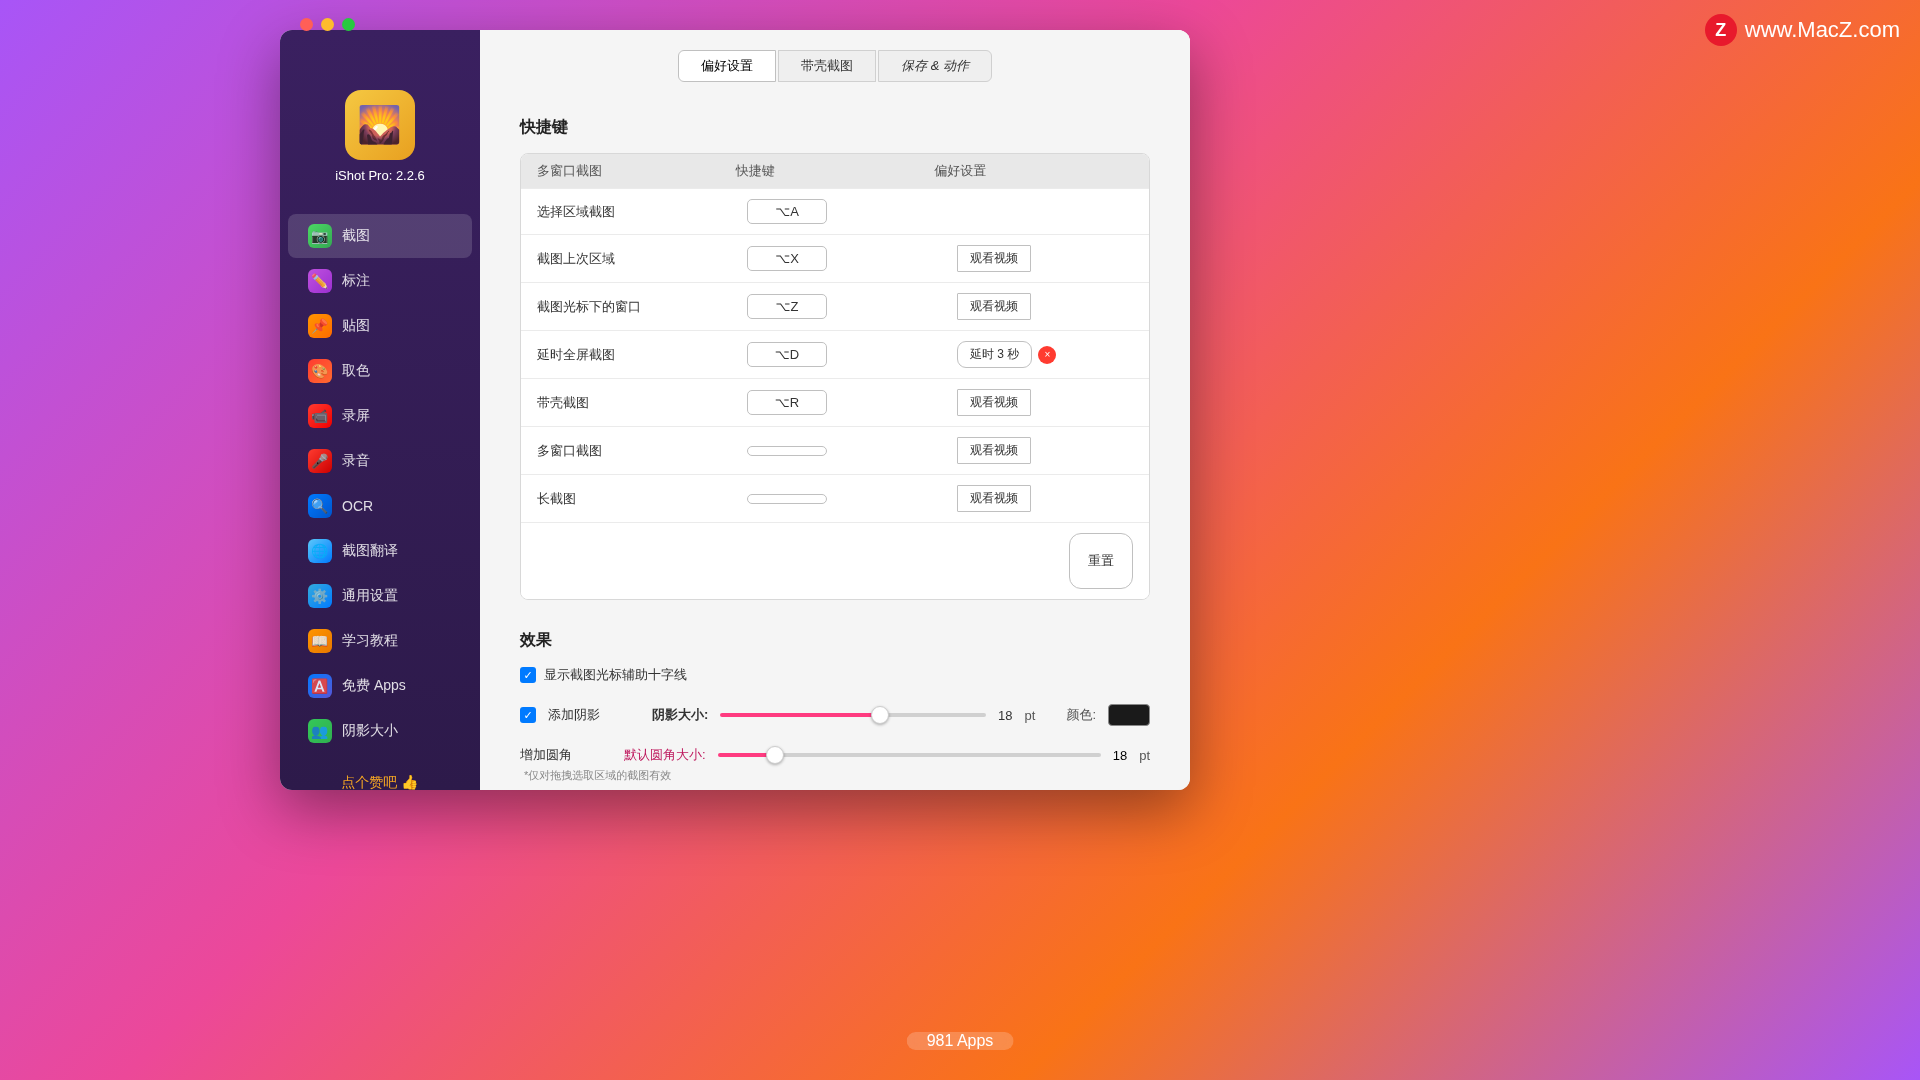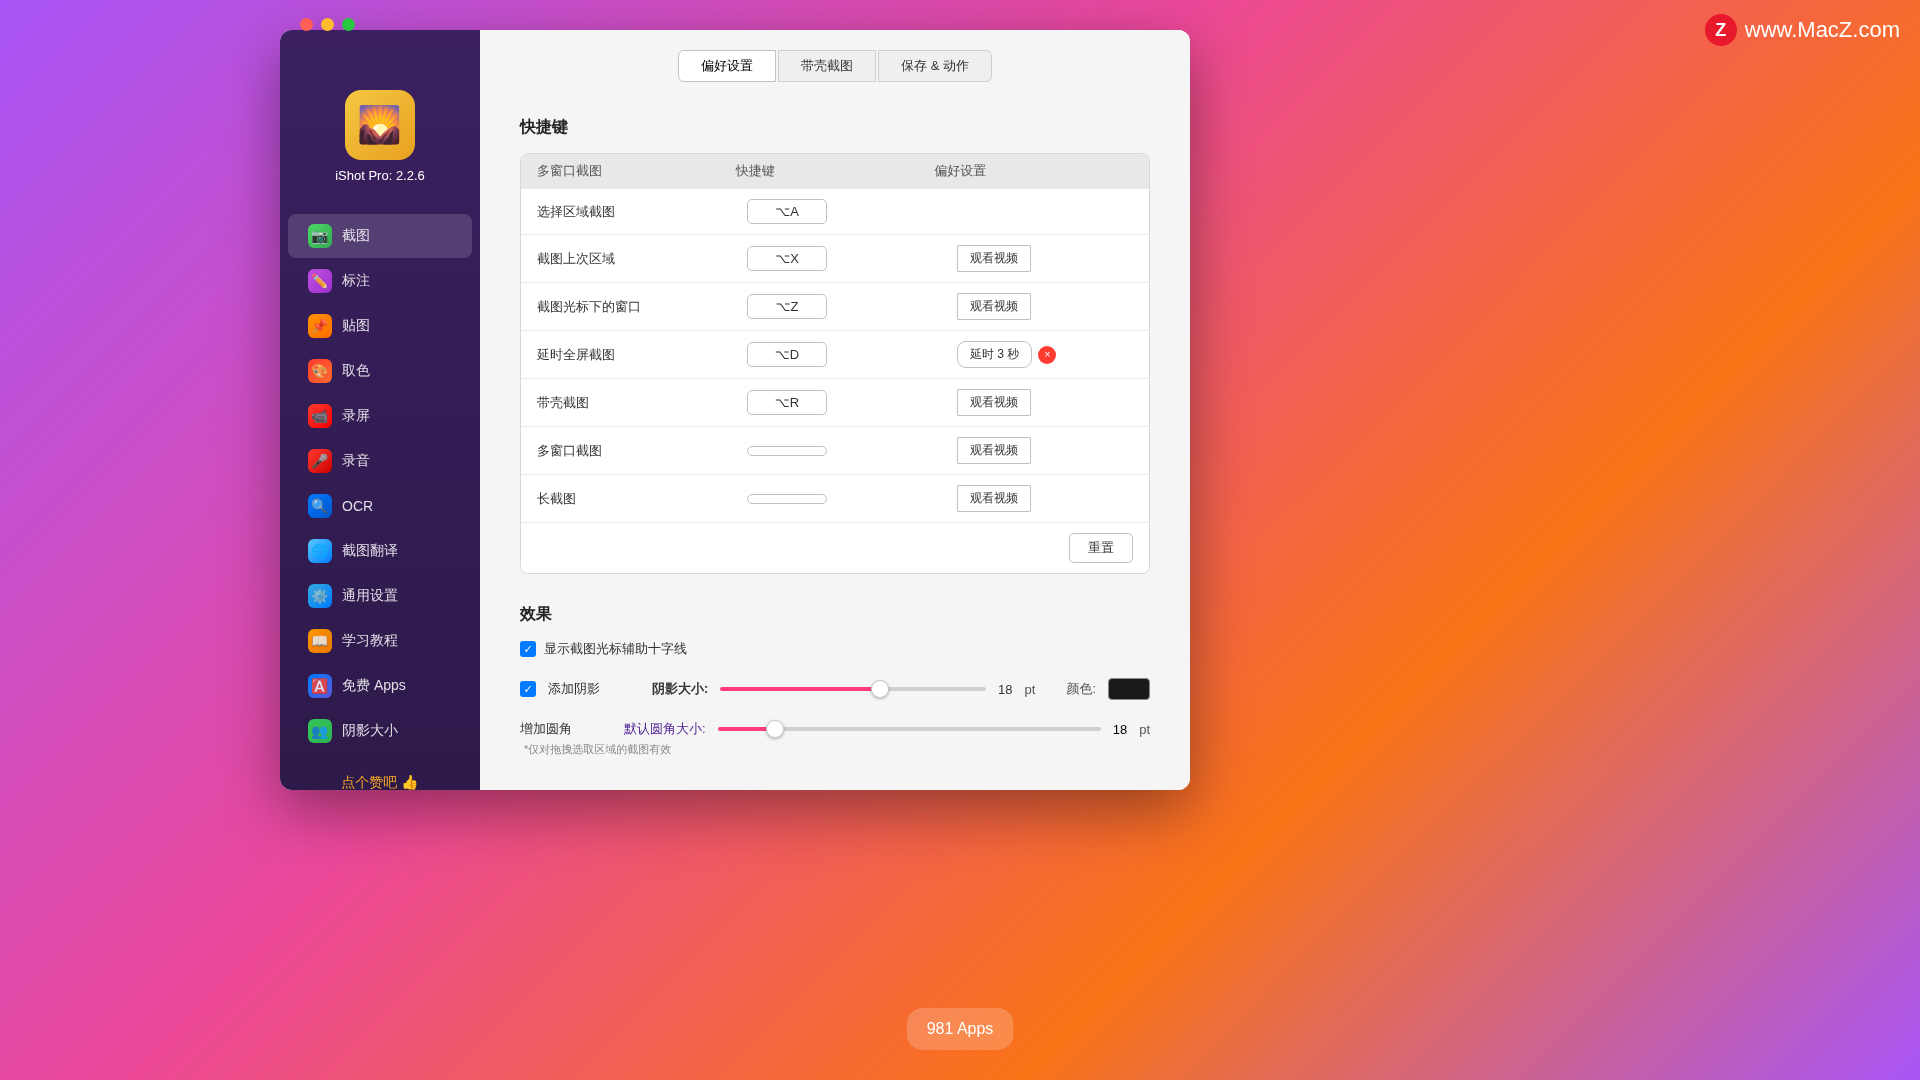--- a/index.html
+++ b/index.html
@@ -173,21 +173,21 @@
     }
     .tab-btn {
       padding: 6px 22px;
       border: 1px solid #d0d0d0;
       background: #efefef;
       cursor: pointer;
       font-size: 13px;
       color: #333;
     }
     .tab-btn:first-child { border-radius: 6px 0 0 6px; }
-    .tab-btn:last-child { border-radius: 0 6px 6px 0; }
+    .tab-btn:last-child { border-radius: 0 6px 6px 0; font-style: italic; }
     .tab-btn.active {
       background: white;
       border-color: #c0c0c0;
       color: #000;
     }
 
     
     .content-scroll {
       flex: 1;
       overflow-y: auto;
@@ -282,22 +282,22 @@
     .reset-row {
       display: flex;
       justify-content: flex-end;
       padding: 10px 16px;
       border-top: 1px solid #ebebeb;
       background: white;
     }
     .reset-btn {
       background: white;
       border: 1px solid #c0c0c0;
-      border-radius: 5px;
-      padding: 5px 18px;
+      border-radius: 12px;
+      padding: 18px 18px;
       font-size: 13px;
       color: #333;
       cursor: pointer;
     }
 
     
     .effects-section {
       margin-top: 10px;
     }
 
@@ -367,21 +367,21 @@
 
     
     .apps-bar {
       position: absolute;
       bottom: 30px;
       left: 50%;
       transform: translateX(-50%);
       background: rgba(255,255,255,0.2);
       backdrop-filter: blur(10px);
       border-radius: 16px;
-      padding: 12px 20px;
+      padding: 0 20px;
       display: flex;
       align-items: center;
       gap: 8px;
       color: white;
       font-size: 16px;
       margin-top: 7px;
     }
   </style>
 </head>
 <body>
@@ -580,21 +580,21 @@
           </div>
           <span style="font-size:13px;">18</span>
           <span style="font-size:13px; color:#555;">pt</span>
           <span style="font-size:13px; color:#555; margin-left:19px;">颜色:</span>
           <div class="color-box"></div>
         </div>
 
         <div style="margin-top:8px;">
           <div style="display:flex; align-items:center; gap:12px; margin-bottom:4px;">
             <span style="font-size:13px; color:#333;">增加圆角</span>
-            <span style="font-size:13px; color:#4c1d95; margin-left:40px;">默认圆角大小:</span>
+            <span style="font-size:13px; color:#be185d; margin-left:40px;">默认圆角大小:</span>
             <div style="flex:1; position:relative;">
               <div class="slider-track slider-track-corner">
                 <div class="slider-thumb slider-thumb-corner"></div>
               </div>
             </div>
             <span style="font-size:13px;">18</span>
             <span style="font-size:13px; color:#555;">pt</span>
           </div>
           <div class="corner-note">*仅对拖拽选取区域的截图有效</div>
         </div>

